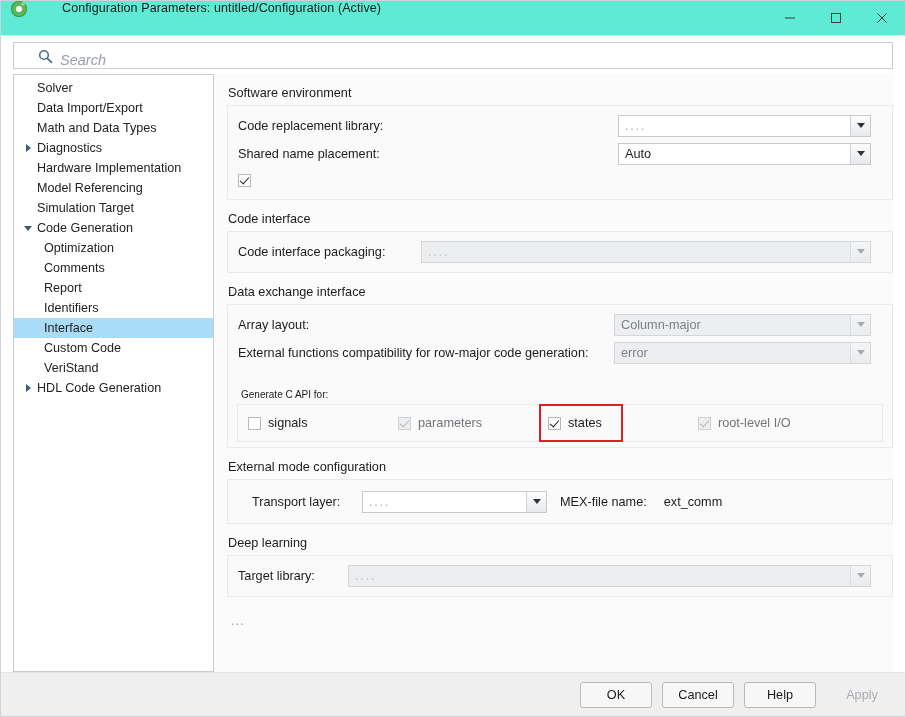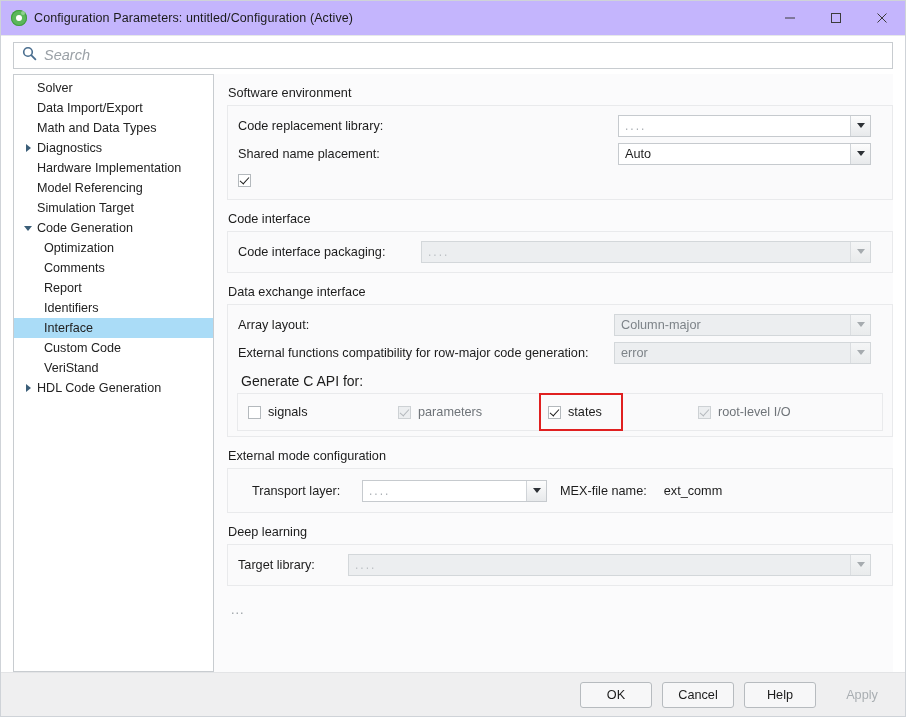--- a/index.html
+++ b/index.html
@@ -24,25 +24,26 @@
     border: 1px solid #cfd3d8;
     box-sizing: border-box;
     display: flex;
     flex-direction: column;
   }
 
   
   #titlebar {
     height: 34px;
     min-height: 34px;
-    background: #c4b5fd;
+    background: #5eead4;
     border-bottom: 1px solid #e6e8ea;
     display: flex;
-    align-items: center;
+    align-items: flex-start;
     position: relative;
+    gap: 28px;
   }
   .title-icon {
     width: 16px; height: 16px;
     margin-left: 10px; margin-right: 7px;
     position: relative;
     flex: none;
   }
   .title-icon .ring {
     position: absolute;
     left: 0; top: 0;
@@ -97,22 +98,23 @@
     align-items: center;
     padding: 0 12px;
     box-sizing: border-box;
   }
   #searchbox {
     flex: 1;
     height: 27px;
     border: 1px solid #c8ccd0;
     background: #ffffff;
     display: flex;
-    align-items: center;
-    box-sizing: border-box;
+    align-items: flex-end;
+    box-sizing: border-box;
+    padding-left: 16px;
   }
   .search-icon {
     margin-left: 8px;
     margin-right: 7px;
     flex: none;
     display: block;
   }
   #search-input {
     border: none;
     outline: none;
@@ -540,21 +542,21 @@
         <div class="row">
           <span class="lab" style="width:376px">External functions compatibility for row-major code generation:</span>
           <div class="combo disabled" style="width:257px">
             <span class="val">error</span>
             <span class="btn">
                 <i></i>
               </span>
           </div>
         </div>
 
-        <div style="font-size:14px;color:#1c1c1c;margin:8px 0 4px 3px">Generate C API for:</div>
+        <div style="font-size:10px;color:#1c1c1c;margin:24px 0 4px 3px">Generate C API for:</div>
 
         <div class="group" style="padding:5px 10px;margin:0 -1px">
           <div class="capi-row" id="capi-row">
               <div class="capi-cell">
                 <span class="cb-wrap">
                   <span class="cb"></span>
                   <span class="cblab">signals</span>
                 </span>
               </div>
               <div class="capi-cell">

